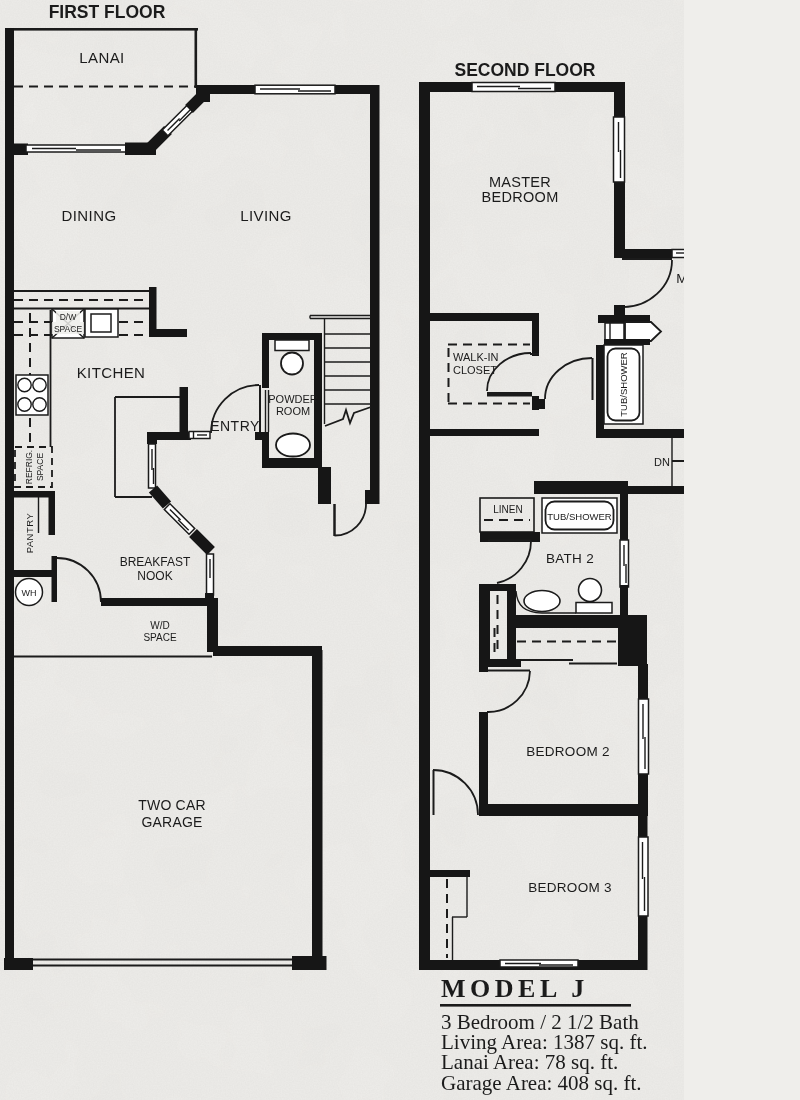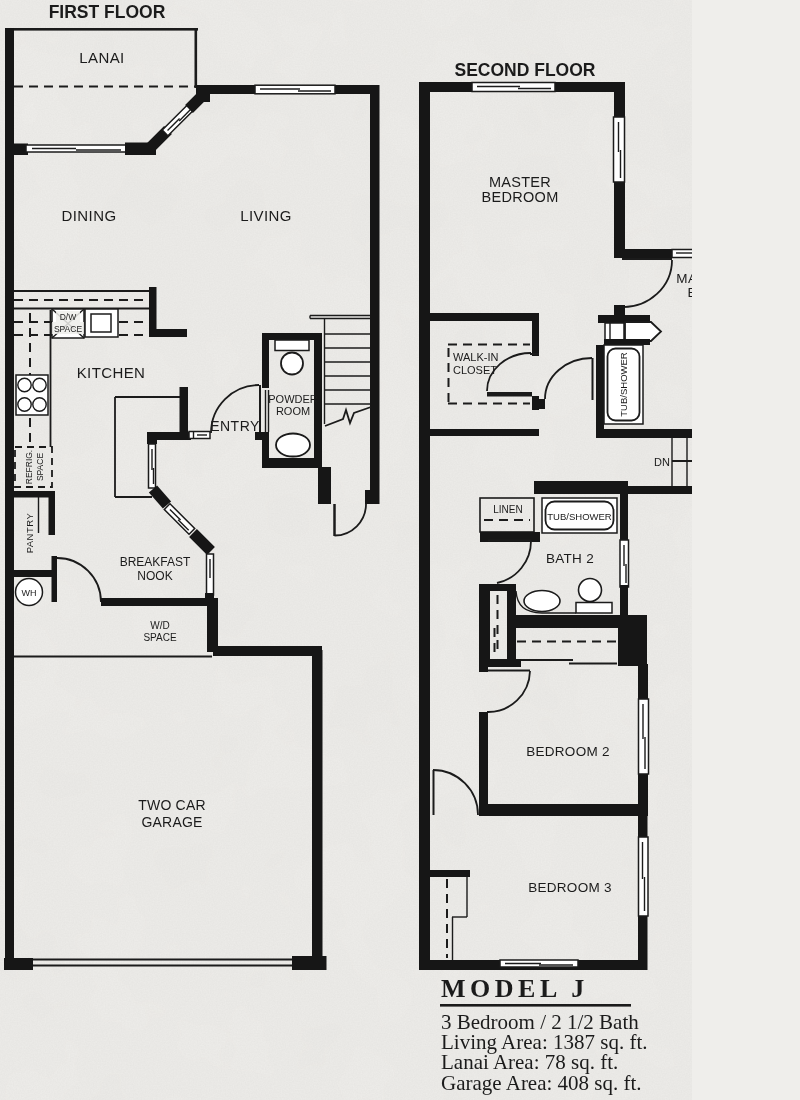--- a/index.html
+++ b/index.html
@@ -1,16 +1,16 @@
 <!DOCTYPE html>
 <html><head>
 <meta charset="utf-8">
 <style>
   html,body{margin:0;padding:0;background:#efeeeb;}
-  .page{width:684px;height:1100px;position:relative;background:#ffffff;overflow:hidden;padding-left:8px;}
+  .page{width:684px;height:1100px;position:relative;background:#ffffff;overflow:hidden;}
   svg{position:absolute;top:0;left:0;}
   text{font-family:"Liberation Sans",sans-serif;fill:#1b1b1b;}
   .ser{font-family:"Liberation Serif",serif;}
 </style>
 </head>
 <body>
 <div class="page">
 <svg width="800" height="1100" viewBox="0 0 800 1100">
 <defs>
 <style>

